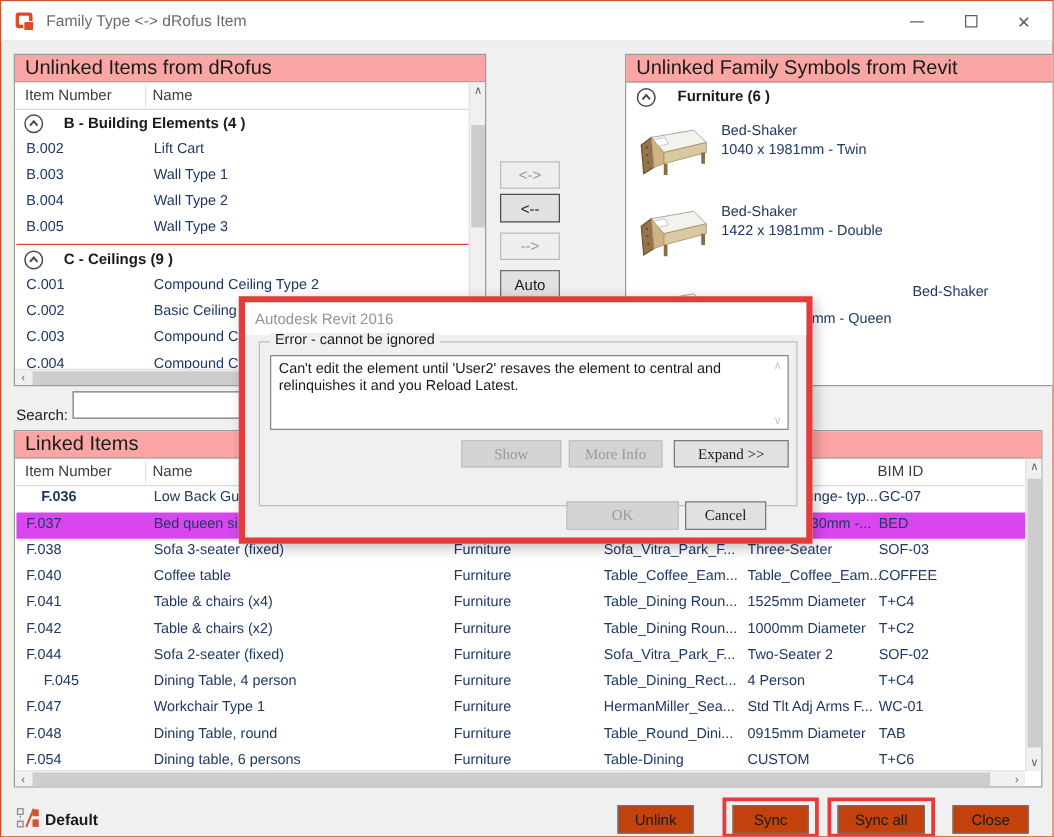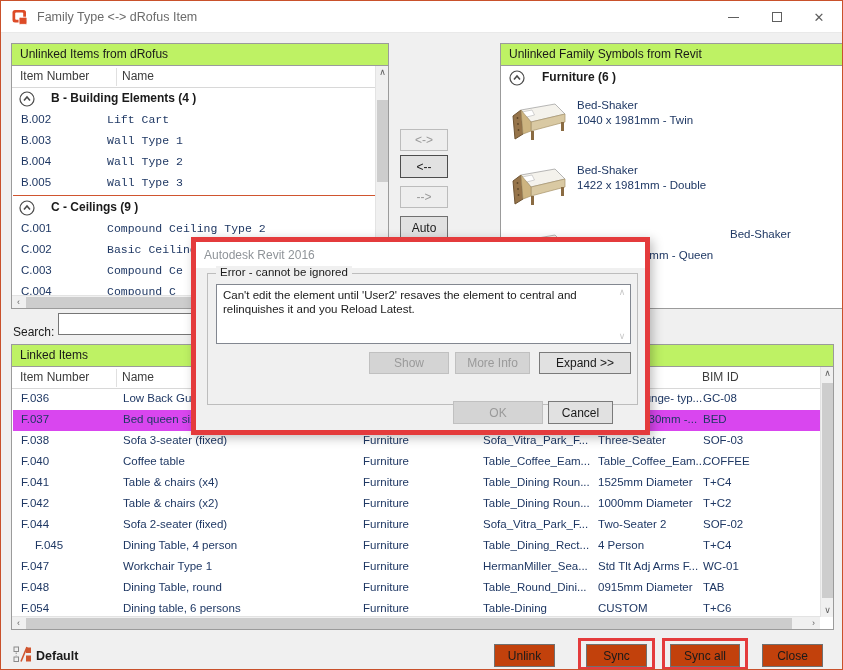--- a/index.html
+++ b/index.html
@@ -12,30 +12,30 @@
   
   .titlebar { position:absolute; left:0; top:0; width:100%; height:32px; background:#fff; border-bottom:1px solid #e9e9e9; }
   .app-icon { position:absolute; left:11px; top:8px; width:17px; height:17px; }
   .title-text { position:absolute; left:36px; top:9px; font-size:12.5px; color:#6b6b6b; white-space:nowrap; }
   .win-btn { position:absolute; top:4px; width:34px; height:24px; display:flex; align-items:center; justify-content:center; color:#5f5f5f; cursor:default; }
   .win-min { right:92px; } .win-max { right:48px; } .win-close { right:6px; font-size:13px; }
   .glyph-min { display:block; width:11px; height:1px; background:#5f5f5f; }
   .glyph-max { display:block; width:10px; height:10px; border:1px solid #5f5f5f; }
   
   .panel { position:absolute; background:#fff; border:1px solid #9b9b9b; }
-  .panel-header { position:absolute; left:0; top:0; right:0; height:22px; background:#bef264; border-bottom:1px solid #9b9b9b;
-    font-size:12px; color:#1a1a1a; line-height:21px; padding-left:8px; white-space:nowrap; }
+  .panel-header { position:absolute; left:0; top:0; right:0; height:22px; background:#fca5a5; border-bottom:1px solid #9b9b9b;
+    font-size:16px; color:#1a1a1a; line-height:21px; padding-left:8px; white-space:nowrap; }
   .colheader { position:absolute; left:0; right:0; top:22px; height:22px; background:#fff; border-bottom:1px solid #d8d8d8; }
   .colheader span { position:absolute; top:3px; font-size:12px; color:#3c3c3c; white-space:nowrap; }
   .vline { position:absolute; top:2px; width:1px; height:18px; background:#e0e0e0; }
   
   .rows { position:absolute; overflow:hidden; }
   .lrow { position:relative; height:21px; font-size:11.5px; color:#1F3864; white-space:nowrap; }
   .lrow .num { position:absolute; left:8px; top:3px; }
-  .lrow .nm  { position:absolute; left:94px; top:3px;font-family:Liberation Mono, monospace; }
+  .lrow .nm  { position:absolute; left:110px; top:3px; }
   .grow { position:relative; height:22px; }
   .grow .chev { position:absolute; left:6px; top:3px; width:16px; height:16px; }
   .grow .glabel { position:absolute; left:38px; top:3px; font-size:12px; font-weight:bold; color:#1a1a1a; white-space:nowrap; }
   .seprow { position:relative; height:3px; }
   .seprow i { position:absolute; left:0; right:0; top:1px; height:1px; background:#D0552F; display:block; }
   .sel { background:#d946ef; }
   
   .sb { position:absolute; background:#f0f0f0; }
   .sb .arr { position:absolute; color:#5f5f5f; font-size:9px; line-height:13px; width:13px; height:13px; text-align:center; }
   .sb .thumb { position:absolute; background:#cdcdcd; }
@@ -73,21 +73,21 @@
   #linked-vsb { right:0; top:22px; width:13px; height:250px; border-left:1px solid #e3e3e3; }
   #linked-hsb { left:0; bottom:0; height:13px; right:13px; border-top:1px solid #e3e3e3; }
   
   #modal { position:absolute; left:190px; top:236px; width:459px; height:198px; border:5px solid #E43B3C; background:#f0f0f0; z-index:50; box-shadow:3px 3px 10px rgba(0,0,0,0.25); }
   #modal .mtitlebar { position:absolute; left:0; top:0; right:0; height:26px; background:#fff; }
   #modal .mtitle { position:absolute; left:8px; top:6px; font-size:12px; color:#8f9499; white-space:nowrap; }
   .groupbox { position:absolute; left:11px; top:31px; width:431px; height:132px; border:1px solid #bdbdbd; }
   .groupbox-label { position:absolute; left:8px; top:-8px; background:#f0f0f0; padding:0 4px; font-size:11.5px; color:#1a1a1a; white-space:nowrap; }
   .msgbox { position:absolute; left:8px; top:10px; width:415px; height:60px; background:#fff; border:1px solid #828790; font-size:11.5px; color:#1a1a1a; padding:3px 20px 3px 6px; line-height:14px; }
   .msgbox .arr { position:absolute; right:1px; width:14px; height:12px; color:#c9c9c9; font-size:9px; text-align:center; line-height:12px; }
-  .btn { position:absolute; font-size:12px; text-align:center; background:#e1e1e1; border:1px solid #7a7a7a; color:#1a1a1a; font-family:Liberation Sans, sans-serif; }
+  .btn { position:absolute; font-size:12px; text-align:center; background:#e1e1e1; border:1px solid #7a7a7a; color:#1a1a1a; font-family:Liberation Serif, serif; }
   .btn.dis { background:#d4d4d4; border-color:#c0c0c0; color:#9a9a9a; }
   #btn-show { left:161px; top:78px; width:80px; height:22px; }
   #btn-moreinfo { left:247px; top:78px; width:75px; height:22px; }
   #btn-expand { left:331px; top:78px; width:92px; height:22px; }
   #btn-place { left:13px; top:159px; width:162px; height:23px; }
   #btn-ok { left:257px; top:159px; width:90px; height:23px; }
   #btn-cancel { left:352px; top:159px; width:65px; height:23px; }
   
   .default-icon { position:absolute; left:12px; top:645px; width:19px; height:17px; }
   .default-label { position:absolute; left:35px; top:648px; font-size:12.5px; font-weight:bold; color:#1a1a1a; }
@@ -270,24 +270,24 @@
   <div class="panel" id="linked-panel">
     <div class="panel-header">Linked Items</div>
     <div class="colheader" id="linked-colheader">
       <div class="vline" style="left:104px"></div>
     <span style="left: 8px;">Item Number</span>
         <span style="left: 110px;">Name</span>
         <span style="left: 690px;">BIM ID</span>
       </div>
     <div class="rows" id="linked-rows">
         <div class="trow">
-          <span style="left: 8px;">F.036</span>
+          <span style="left: 20px; font-weight: bold;">F.036</span>
           <span style="left: 110px;">Low Back Guest Chair</span>
           <span style="left: 585px;">Chair_Lounge- typ...</span>
-          <span style="left: 690px;">GC-08</span>
+          <span style="left: 690px;">GC-07</span>
         </div>
         <div class="trow sel">
           <span style="left: 8px;">F.037</span>
           <span style="left: 110px;">Bed queen size</span>
           <span style="left: 585px;">1524 x 2030mm -...</span>
           <span style="left: 690px;">BED</span>
         </div>
         <div class="trow">
           <span style="left: 8px;">F.038</span>
           <span style="left: 110px;">Sofa 3-seater (fixed)</span>

